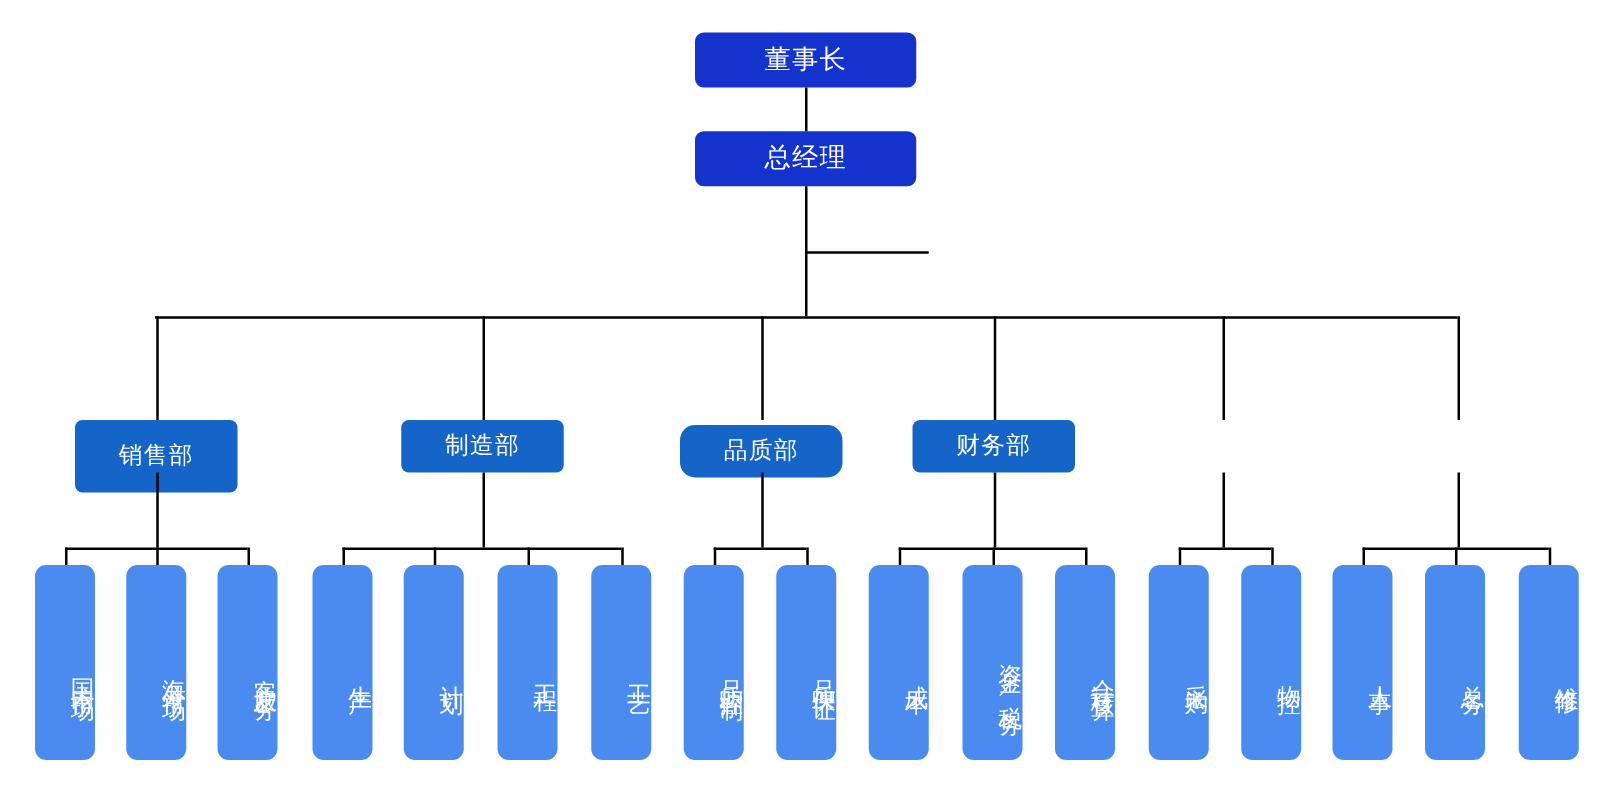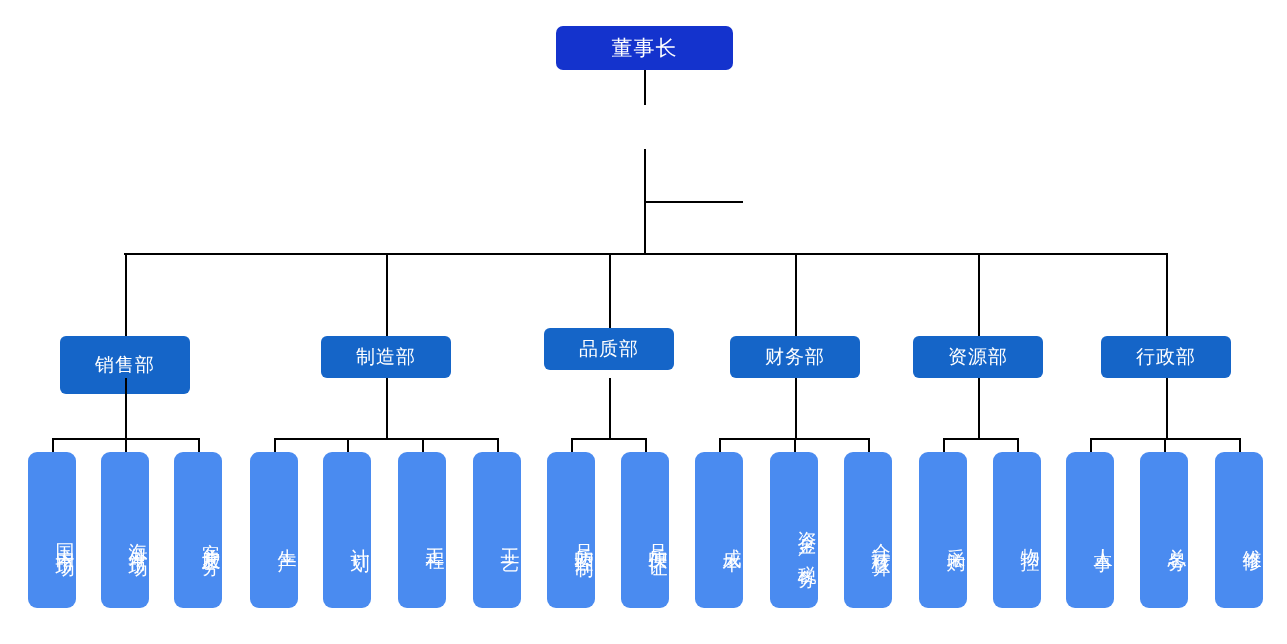--- a/index.html
+++ b/index.html
@@ -64,20 +64,21 @@
     text-orientation: upright;
     display: block;
   }
 </style>
 </head>
 <body>
 
 <div id="chart-root">
 
 <div class="node top" style="left: 556px; top: 26px; width: 177px; height: 44px;">董事长</div>
+    <div class="node top" style="left: 556px; top: 105px; width: 177px; height: 44px;">总经理</div>
     <div class="line v" style="left: 644px; top: 70px; height: 35px;"></div>
     <div class="line v" style="left: 644px; top: 149px; height: 104px;"></div>
     <div class="line h" style="left: 645px; top: 201px; width: 98px;"></div>
     <div class="line h" style="left: 124px; top: 253px; width: 1042px;"></div>
     <div class="line v" style="left: 125px; top: 253px; height: 83px;"></div>
     <div class="node dept" style="left: 60px; top: 336px; width: 130px; height: 58px;">销售部</div>
     <div class="line v" style="left: 125px; top: 378px; height: 60px;"></div>
     <div class="line h" style="left: 52px; top: 438px; width: 146px;"></div>
     <div class="line v" style="left: 52px; top: 438px; height: 14px;"></div>
     <div class="node leaf" style="left: 28px; top: 452px; width: 48px; height: 156px;">
@@ -105,21 +106,21 @@
     </div>
     <div class="line v" style="left: 422px; top: 438px; height: 14px;"></div>
     <div class="node leaf" style="left: 398px; top: 452px; width: 48px; height: 156px;">
       <span class="leaf-label">工程</span>
     </div>
     <div class="line v" style="left: 497px; top: 438px; height: 14px;"></div>
     <div class="node leaf" style="left: 473px; top: 452px; width: 48px; height: 156px;">
       <span class="leaf-label">工艺</span>
     </div>
     <div class="line v" style="left: 609px; top: 253px; height: 83px;"></div>
-    <div class="node dept" style="left: 544px; top: 328px; width: 130px; height: 42px;">品质部</div>
+    <div class="node dept" style="left: 544px; top: 340px; width: 130px; height: 42px; border-radius: 12px;">品质部</div>
     <div class="line v" style="left: 609px; top: 378px; height: 60px;"></div>
     <div class="line h" style="left: 571px; top: 438px; width: 74px;"></div>
     <div class="line v" style="left: 571px; top: 438px; height: 14px;"></div>
     <div class="node leaf" style="left: 547px; top: 452px; width: 48px; height: 156px;">
       <span class="leaf-label">品质控制</span>
     </div>
     <div class="line v" style="left: 645px; top: 438px; height: 14px;"></div>
     <div class="node leaf" style="left: 621px; top: 452px; width: 48px; height: 156px;">
       <span class="leaf-label">品质保证</span>
     </div>
@@ -133,33 +134,31 @@
     </div>
     <div class="line v" style="left: 794px; top: 438px; height: 14px;"></div>
     <div class="node leaf" style="left: 770px; top: 452px; width: 48px; height: 156px;">
       <span class="leaf-label">资金／税务</span>
     </div>
     <div class="line v" style="left: 868px; top: 438px; height: 14px;"></div>
     <div class="node leaf" style="left: 844px; top: 452px; width: 48px; height: 156px;">
       <span class="leaf-label">会计核算</span>
     </div>
     <div class="line v" style="left: 978px; top: 253px; height: 83px;"></div>
-    <div class="node dept" style="left: 913px; top: 336px; width: 130px; height: 42px;">资源部</div>
     <div class="line v" style="left: 978px; top: 378px; height: 60px;"></div>
     <div class="line h" style="left: 943px; top: 438px; width: 74px;"></div>
     <div class="line v" style="left: 943px; top: 438px; height: 14px;"></div>
     <div class="node leaf" style="left: 919px; top: 452px; width: 48px; height: 156px;">
       <span class="leaf-label">采购</span>
     </div>
     <div class="line v" style="left: 1017px; top: 438px; height: 14px;"></div>
     <div class="node leaf" style="left: 993px; top: 452px; width: 48px; height: 156px;">
       <span class="leaf-label">物控</span>
     </div>
     <div class="line v" style="left: 1166px; top: 253px; height: 83px;"></div>
-    <div class="node dept" style="left: 1101px; top: 336px; width: 130px; height: 42px;">行政部</div>
     <div class="line v" style="left: 1166px; top: 378px; height: 60px;"></div>
     <div class="line h" style="left: 1090px; top: 438px; width: 149px;"></div>
     <div class="line v" style="left: 1090px; top: 438px; height: 14px;"></div>
     <div class="node leaf" style="left: 1066px; top: 452px; width: 48px; height: 156px;">
       <span class="leaf-label">人事</span>
     </div>
     <div class="line v" style="left: 1164px; top: 438px; height: 14px;"></div>
     <div class="node leaf" style="left: 1140px; top: 452px; width: 48px; height: 156px;">
       <span class="leaf-label">总务</span>
     </div>

